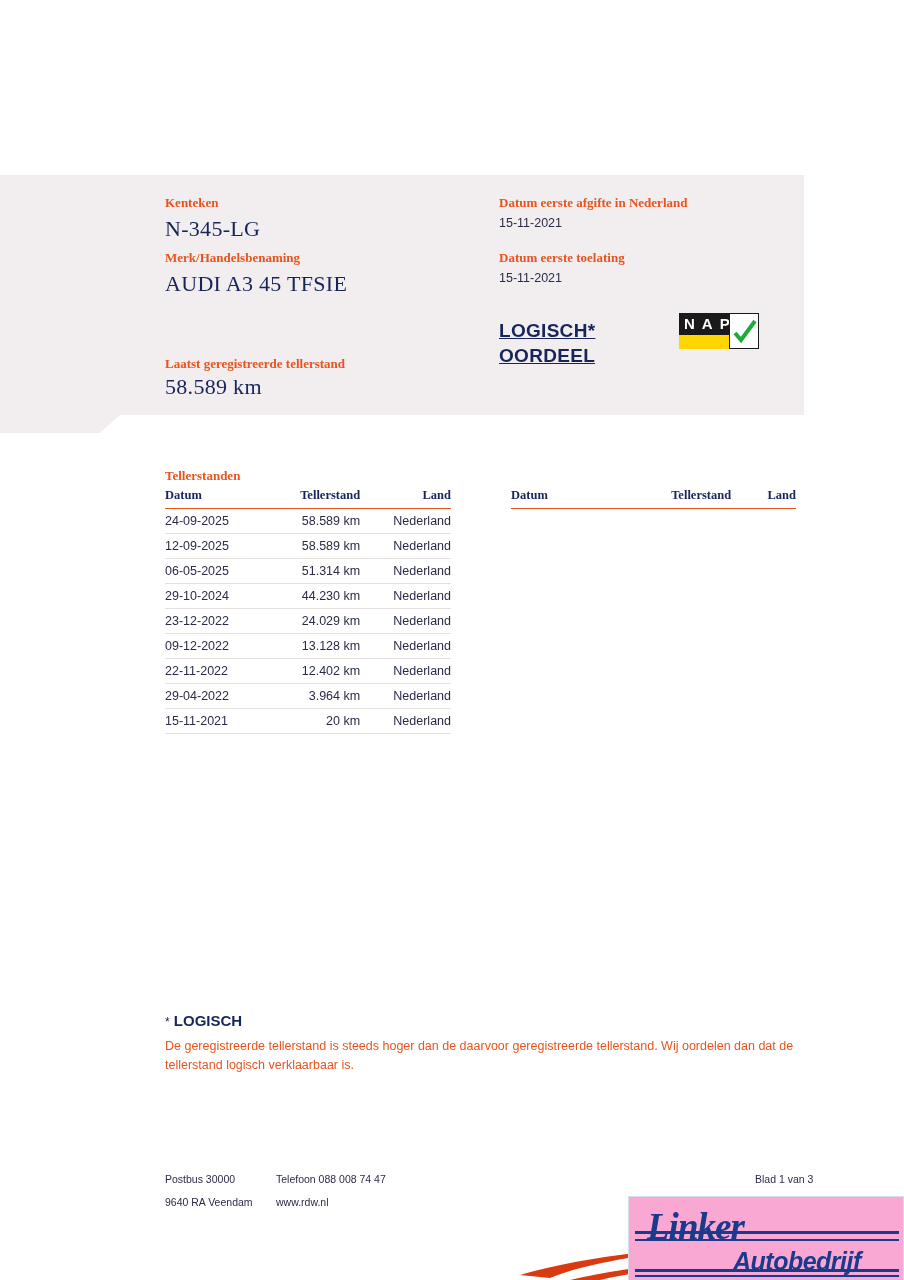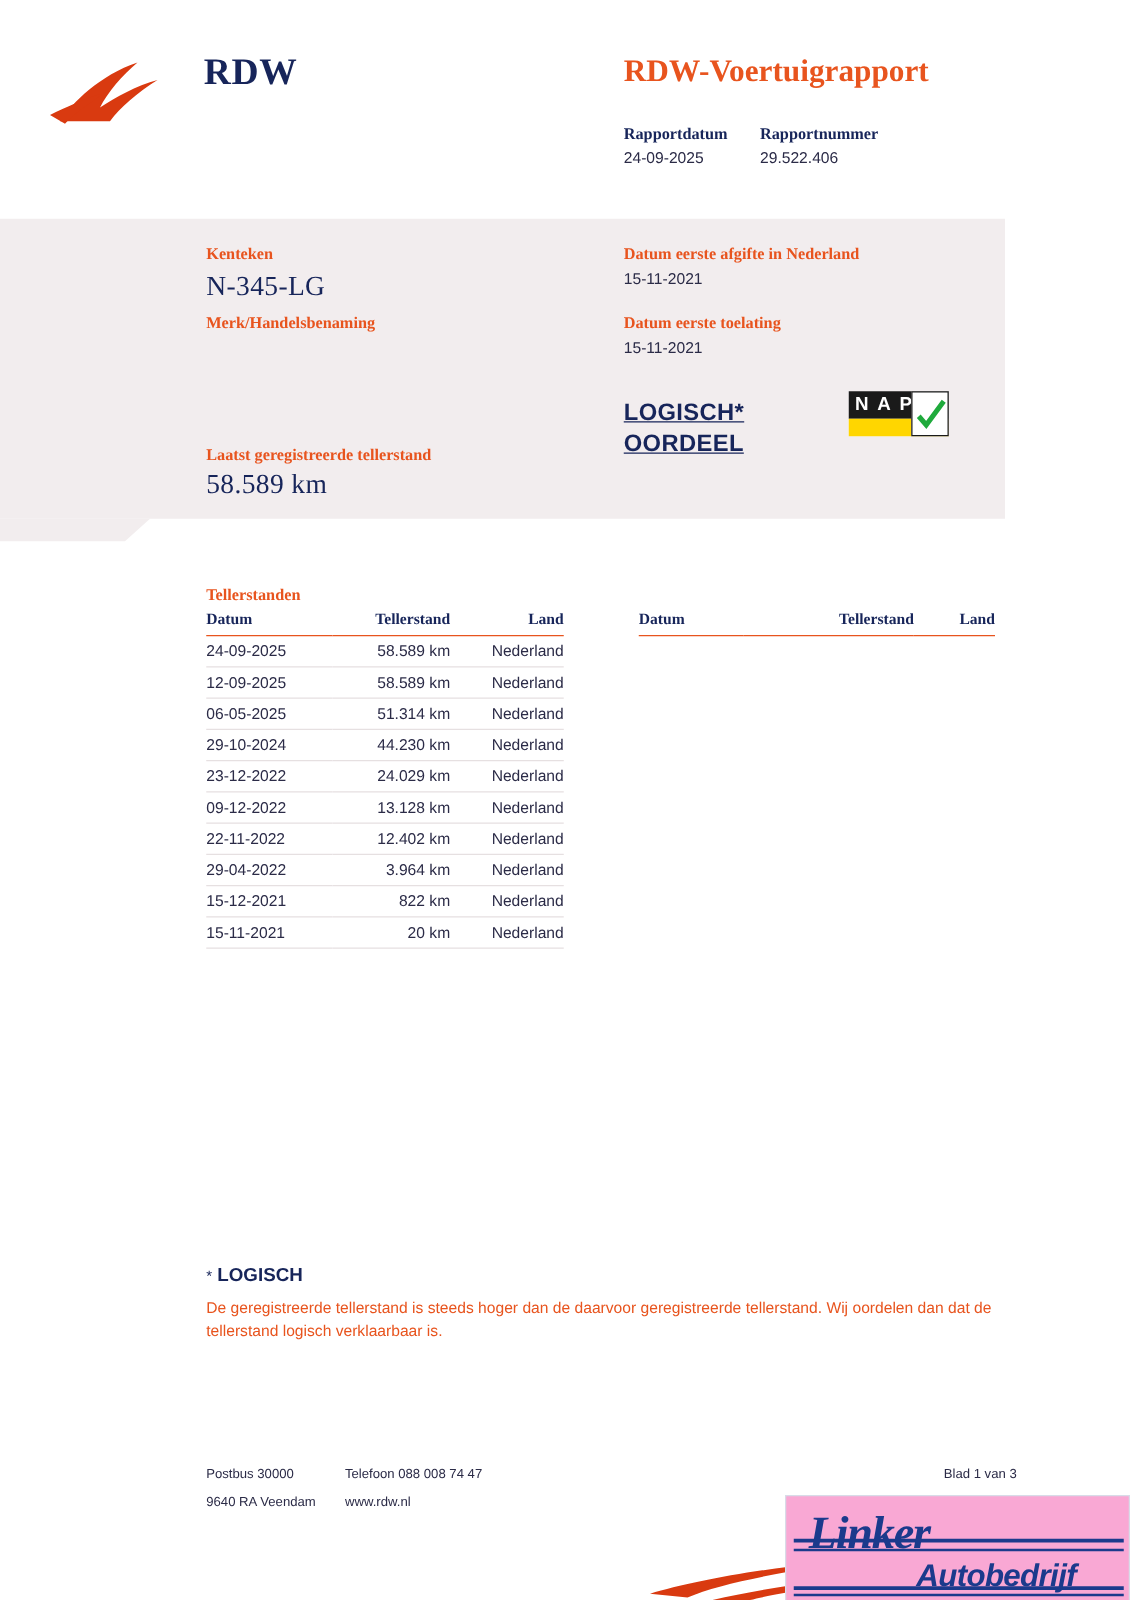--- a/index.html
+++ b/index.html
@@ -274,49 +274,32 @@
     font-size: 25px;
     color: #1b3a8c;
     letter-spacing: -0.5px;
   }
 </style>
 </head>
 <body>
 
 <div class="page">
 
-  <div class="header">
-
-    <div class="logo-mark">
-      <svg width="110" height="60" viewBox="0 0 110 60">
-        <path d="M8 55 C18 40 40 18 70 8 C58 18 46 32 40 44 C52 36 70 26 86 22 C70 32 56 44 48 55 Z" fill="#d93a10"></path>
-        <path d="M0 50 C12 44 30 36 44 32 C30 42 18 50 12 57 Z" fill="#d93a10"></path>
-      </svg>
-    </div>
-
-    <div class="logo-text">RDW</div>
-
-    <div class="report-title">RDW-Voertuigrapport</div>
-
-    <div class="meta-label" id="meta-date-label">Rapportdatum</div>
-    <div class="meta-value" id="meta-date-value">24-09-2025</div>
-    <div class="meta-label" id="meta-num-label">Rapportnummer</div>
-    <div class="meta-value" id="meta-num-value">29.522.406</div>
-  </div>
 
   <div class="band"></div>
   <div class="band-notch">
     <div class="left"></div>
     <div class="slope"></div>
   </div>
 
   <div class="fld-label" id="kenteken-label">Kenteken</div>
   <div class="fld-value" id="kenteken-value">N-345-LG</div>
 
   <div class="fld-label" id="merk-label">Merk/Handelsbenaming</div>
+  <div class="fld-value" id="merk-value">AUDI A3 45 TFSIE</div>
 
   <div class="fld-label" id="tellerstand-label">Laatst geregistreerde tellerstand</div>
   <div class="fld-value" id="tellerstand-value">58.589 km</div>
 
   <div class="fld-label" id="afgifte-label">Datum eerste afgifte in Nederland</div>
   <div class="fld-value-sm" id="afgifte-value">15-11-2021</div>
 
   <div class="fld-label" id="toelating-label">Datum eerste toelating</div>
   <div class="fld-value-sm" id="toelating-value">15-11-2021</div>
 
@@ -380,25 +363,20 @@
           <td>22-11-2022</td>
           <td class="num">12.402 km</td>
           <td class="land">Nederland</td>
         </tr>
       <tr>
           <td>29-04-2022</td>
           <td class="num">3.964 km</td>
           <td class="land">Nederland</td>
         </tr>
       <tr>
-          <td>15-12-2021</td>
-          <td class="num">822 km</td>
-          <td class="land">Nederland</td>
-        </tr>
-      <tr>
           <td>15-11-2021</td>
           <td class="num">20 km</td>
           <td class="land">Nederland</td>
         </tr>
     </tbody>
   </table>
 
   <table class="tbl" id="table-right">
     <thead>
       <tr>

